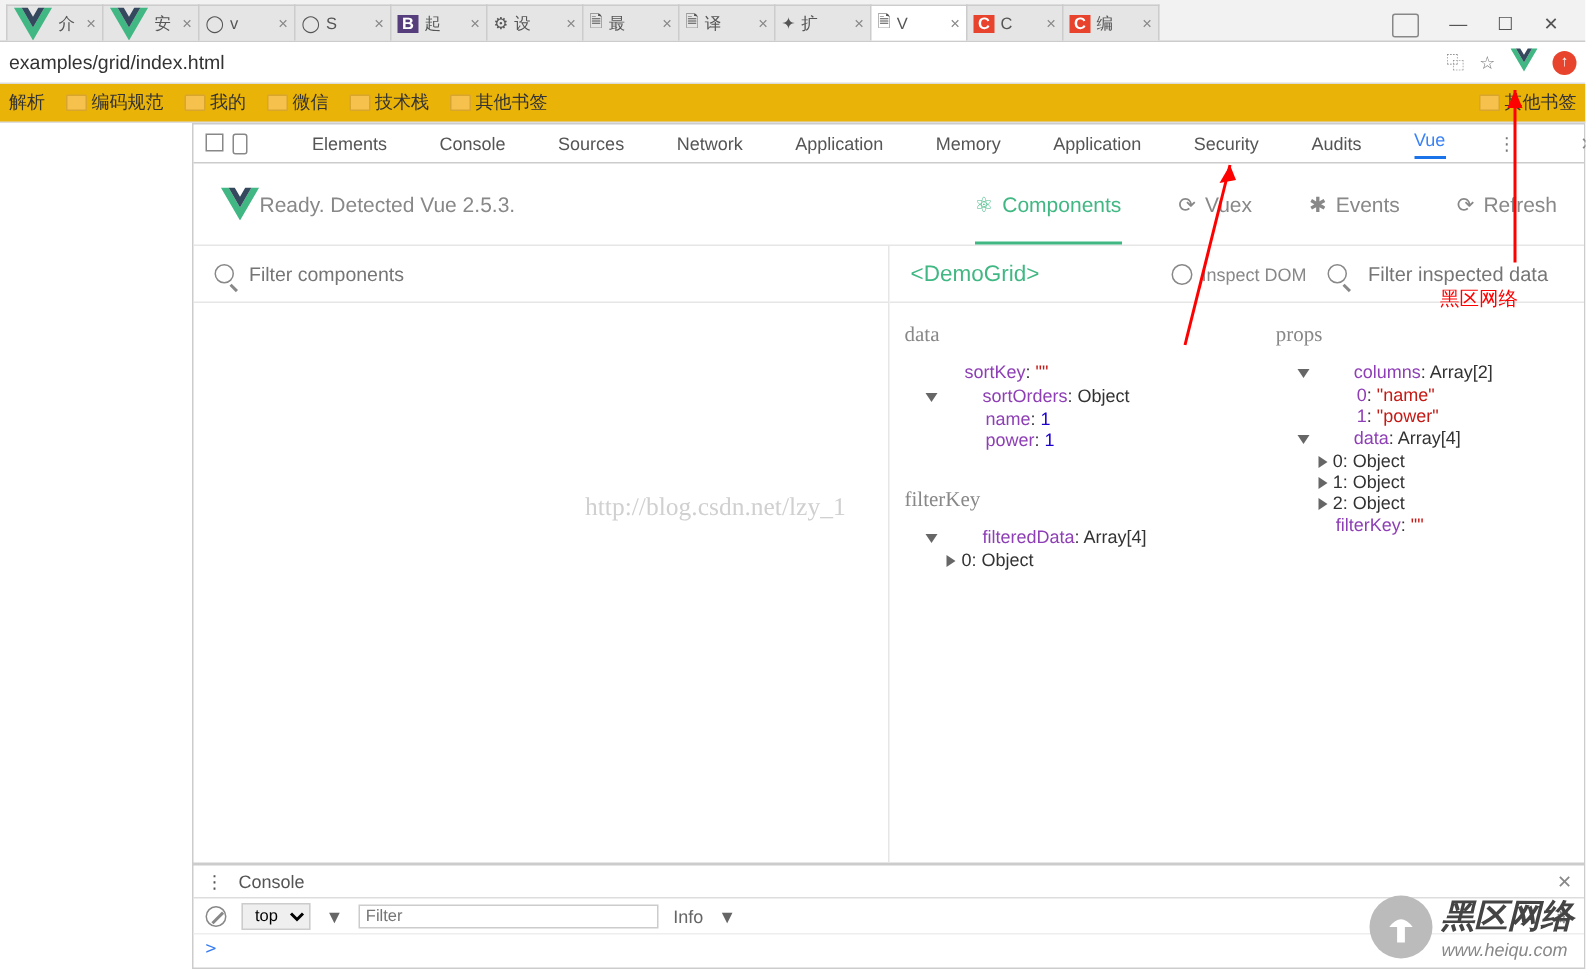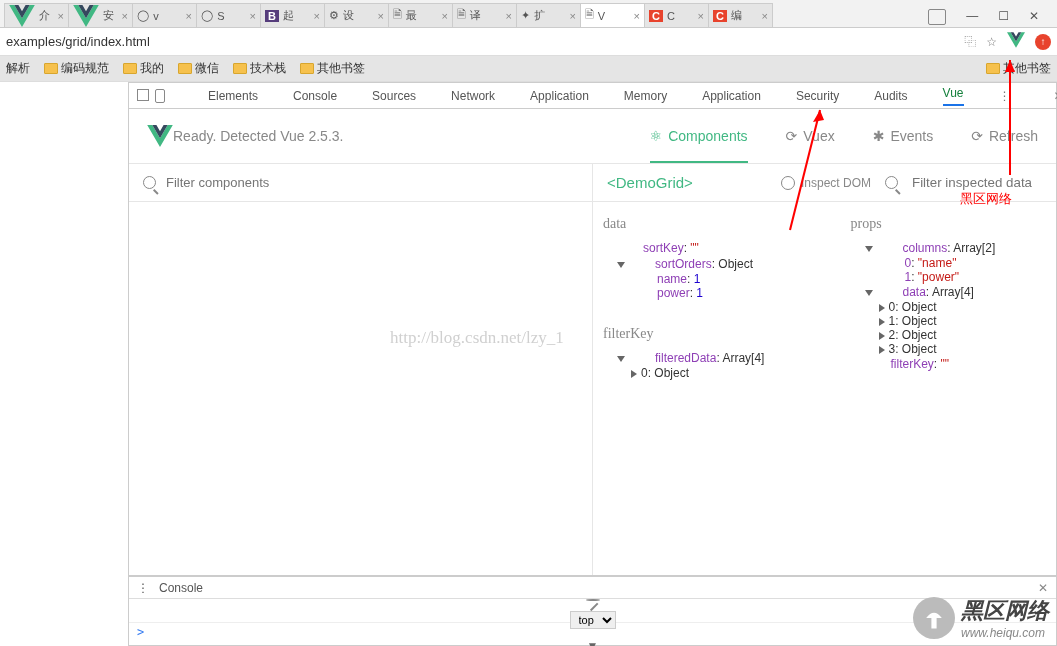--- a/index.html
+++ b/index.html
@@ -6,28 +6,28 @@
   body{width:1057px;height:646px;background:#fff;font-size:12px;color:#333;overflow:hidden;position:relative;}
   
   .tabbar{height:28px;background:#f2f2f2;display:flex;align-items:flex-end;padding:0 4px;border-bottom:1px solid #ccc;}
   .btab{height:24px;min-width:65px;max-width:65px;background:#e5e5e5;border:1px solid #ccc;border-bottom:none;margin-right:-1px;display:flex;align-items:center;padding:0 4px;font-size:11px;color:#555;gap:4px;overflow:hidden;white-space:nowrap;}
   .btab.active{background:#fff;}
   .btab .x{margin-left:auto;color:#888;}
   .winctrl{margin-left:auto;display:flex;gap:20px;padding:2px 14px;font-size:12px;color:#555;}
   .addrbar{height:28px;display:flex;align-items:center;padding:0 6px;border-bottom:1px solid #ddd;}
   .addrbar .url{flex:1;font-size:13px;color:#333;}
   .addrbar .ricon{margin-left:10px;color:#777;}
-  .bookbar{height:26px;display:flex;align-items:center;padding:0 6px;gap:14px;border-bottom:1px solid #ddd;font-size:12px;background:#e5e5e5;text-align:right;}
+  .bookbar{height:26px;display:flex;align-items:center;padding:0 6px;gap:14px;border-bottom:1px solid #ddd;font-size:12px;background:#eab308;text-align:right;}
   .bookbar .bk{display:flex;align-items:center;gap:3px;}
   .folder{width:14px;height:11px;background:#f6c14d;border:1px solid #d8a62e;border-radius:1px;}
   
   .devwrap{position:absolute;top:82px;left:128px;right:0;bottom:70px;border:1px solid #ccc;display:flex;flex-direction:column;background:#fff;}
   .dt-tabs{height:26px;border-bottom:1px solid #ccc;display:flex;align-items:center;padding:0 8px;gap:35px;color:#555;font-size:12px;}
   .dt-tabs .t{cursor:default;}
-  .dt-tabs .t.sel{color:#15803d;border-bottom:2px solid #1a73e8;padding-bottom:4px;margin-bottom:-1px;}
+  .dt-tabs .t.sel{color:#3b82f6;border-bottom:2px solid #1a73e8;padding-bottom:4px;margin-bottom:-1px;}
   .dt-tabs .boxicons{display:flex;gap:6px;margin-right:8px;}
   .boxicon{width:12px;height:12px;border:1.5px solid #888;}
   .phone{width:10px;height:14px;border:1.5px solid #888;border-radius:2px;}
   .dt-tabs .dots{margin-left:auto;color:#777;}
   .vue-header{height:55px;border-bottom:1px solid #e6e6e6;display:flex;align-items:center;padding:0 18px;}
   .vueready{color:#888;font-size:14px;}
   .vuetabs{margin-left:auto;display:flex;gap:38px;align-items:center;font-size:14px;color:#888;}
   .vuetabs .vt{display:flex;align-items:center;gap:6px;}
   .vuetabs .vt.active{color:#41b883;}
   .vuetabs .underline{position:absolute;bottom:-1px;left:0;right:0;height:2px;background:#41b883;}
@@ -51,21 +51,21 @@
   .ln{padding:1px 0 1px 20px;white-space:nowrap;}
   .ln2{padding-left:34px;}
   .key{color:#8e3fb5;margin-left:26px;}
   .val{color:#c41a16;}
   .num{color:#1c00cf;}
   .obj{color:#333;}
   .watermark{position:absolute;left:390px;top:328px;color:#d0d0d0;font-size:17px;font-family:"Times New Roman";}
   
   .drawer{position:absolute;left:128px;right:0;bottom:0;height:70px;border:1px solid #ccc;border-top:1px solid #ccc;background:#fff;display:flex;flex-direction:column;}
   .drawer-tabs{height:22px;border-bottom:1px solid #ddd;display:flex;align-items:center;padding:0 8px;gap:10px;font-size:12px;color:#555;}
-  .drawer-ctrl{height:24px;border-bottom:1px solid #eee;display:flex;align-items:center;padding:0 8px;gap:10px;color:#666;flex-direction:column;}
+  .drawer-ctrl{height:24px;border-bottom:1px solid #eee;display:flex;align-items:center;padding:0 8px;gap:10px;color:#666;}
   .drawer-ctrl select,.drawer-ctrl input{font-size:11px;border:1px solid #ccc;padding:1px 4px;}
   .no-circ{width:14px;height:14px;border:1.5px solid #888;border-radius:50%;position:relative;}
   .no-circ::after{content:"";position:absolute;left:2px;top:6px;width:10px;height:1.5px;background:#888;transform:rotate(-45deg);}
   .prompt{padding:2px 8px;color:#367cf1;font-family:Consolas,monospace;}
   .dxx{margin-left:auto;color:#888;}
   .anno{position:absolute;color:red;font-size:13px;}
   .corner-brand{position:absolute;right:8px;bottom:6px;display:flex;align-items:center;gap:6px;color:#444;}
   .corner-brand .big{font-size:22px;font-weight:bold;font-style:italic;}
   .corner-brand .sm{font-size:12px;color:#888;font-style:italic;}
   .mush{width:42px;height:42px;background:#bbb;border-radius:50%;display:flex;align-items:center;justify-content:center;}
@@ -272,21 +272,20 @@
         </div>
         <div class="col">
           <div class="sect">props</div>
           <div class="ln"><span class="tri"></span><span class="key">columns</span>: <span class="obj">Array[2]</span></div>
           <div class="ln2"><span class="key">0</span>: <span class="val">"name"</span></div>
           <div class="ln2"><span class="key">1</span>: <span class="val">"power"</span></div>
           <div class="ln"><span class="tri"></span><span class="key">data</span>: <span class="obj">Array[4]</span></div>
           <div class="ln2"><span class="tri r"></span><span class="obj">0: Object</span></div>
           <div class="ln2"><span class="tri r"></span><span class="obj">1: Object</span></div>
           <div class="ln2"><span class="tri r"></span><span class="obj">2: Object</span></div>
-          <div class="ln2"><span class="tri r"></span><span class="obj">3: Object</span></div>
           <div class="ln"><span class="key">filterKey</span>: <span class="val">""</span></div>
         </div>
       </div>
     </div>
   </div>
 </div>
 
 <div class="drawer">
   <div class="drawer-tabs">
     <span>⋮</span>

